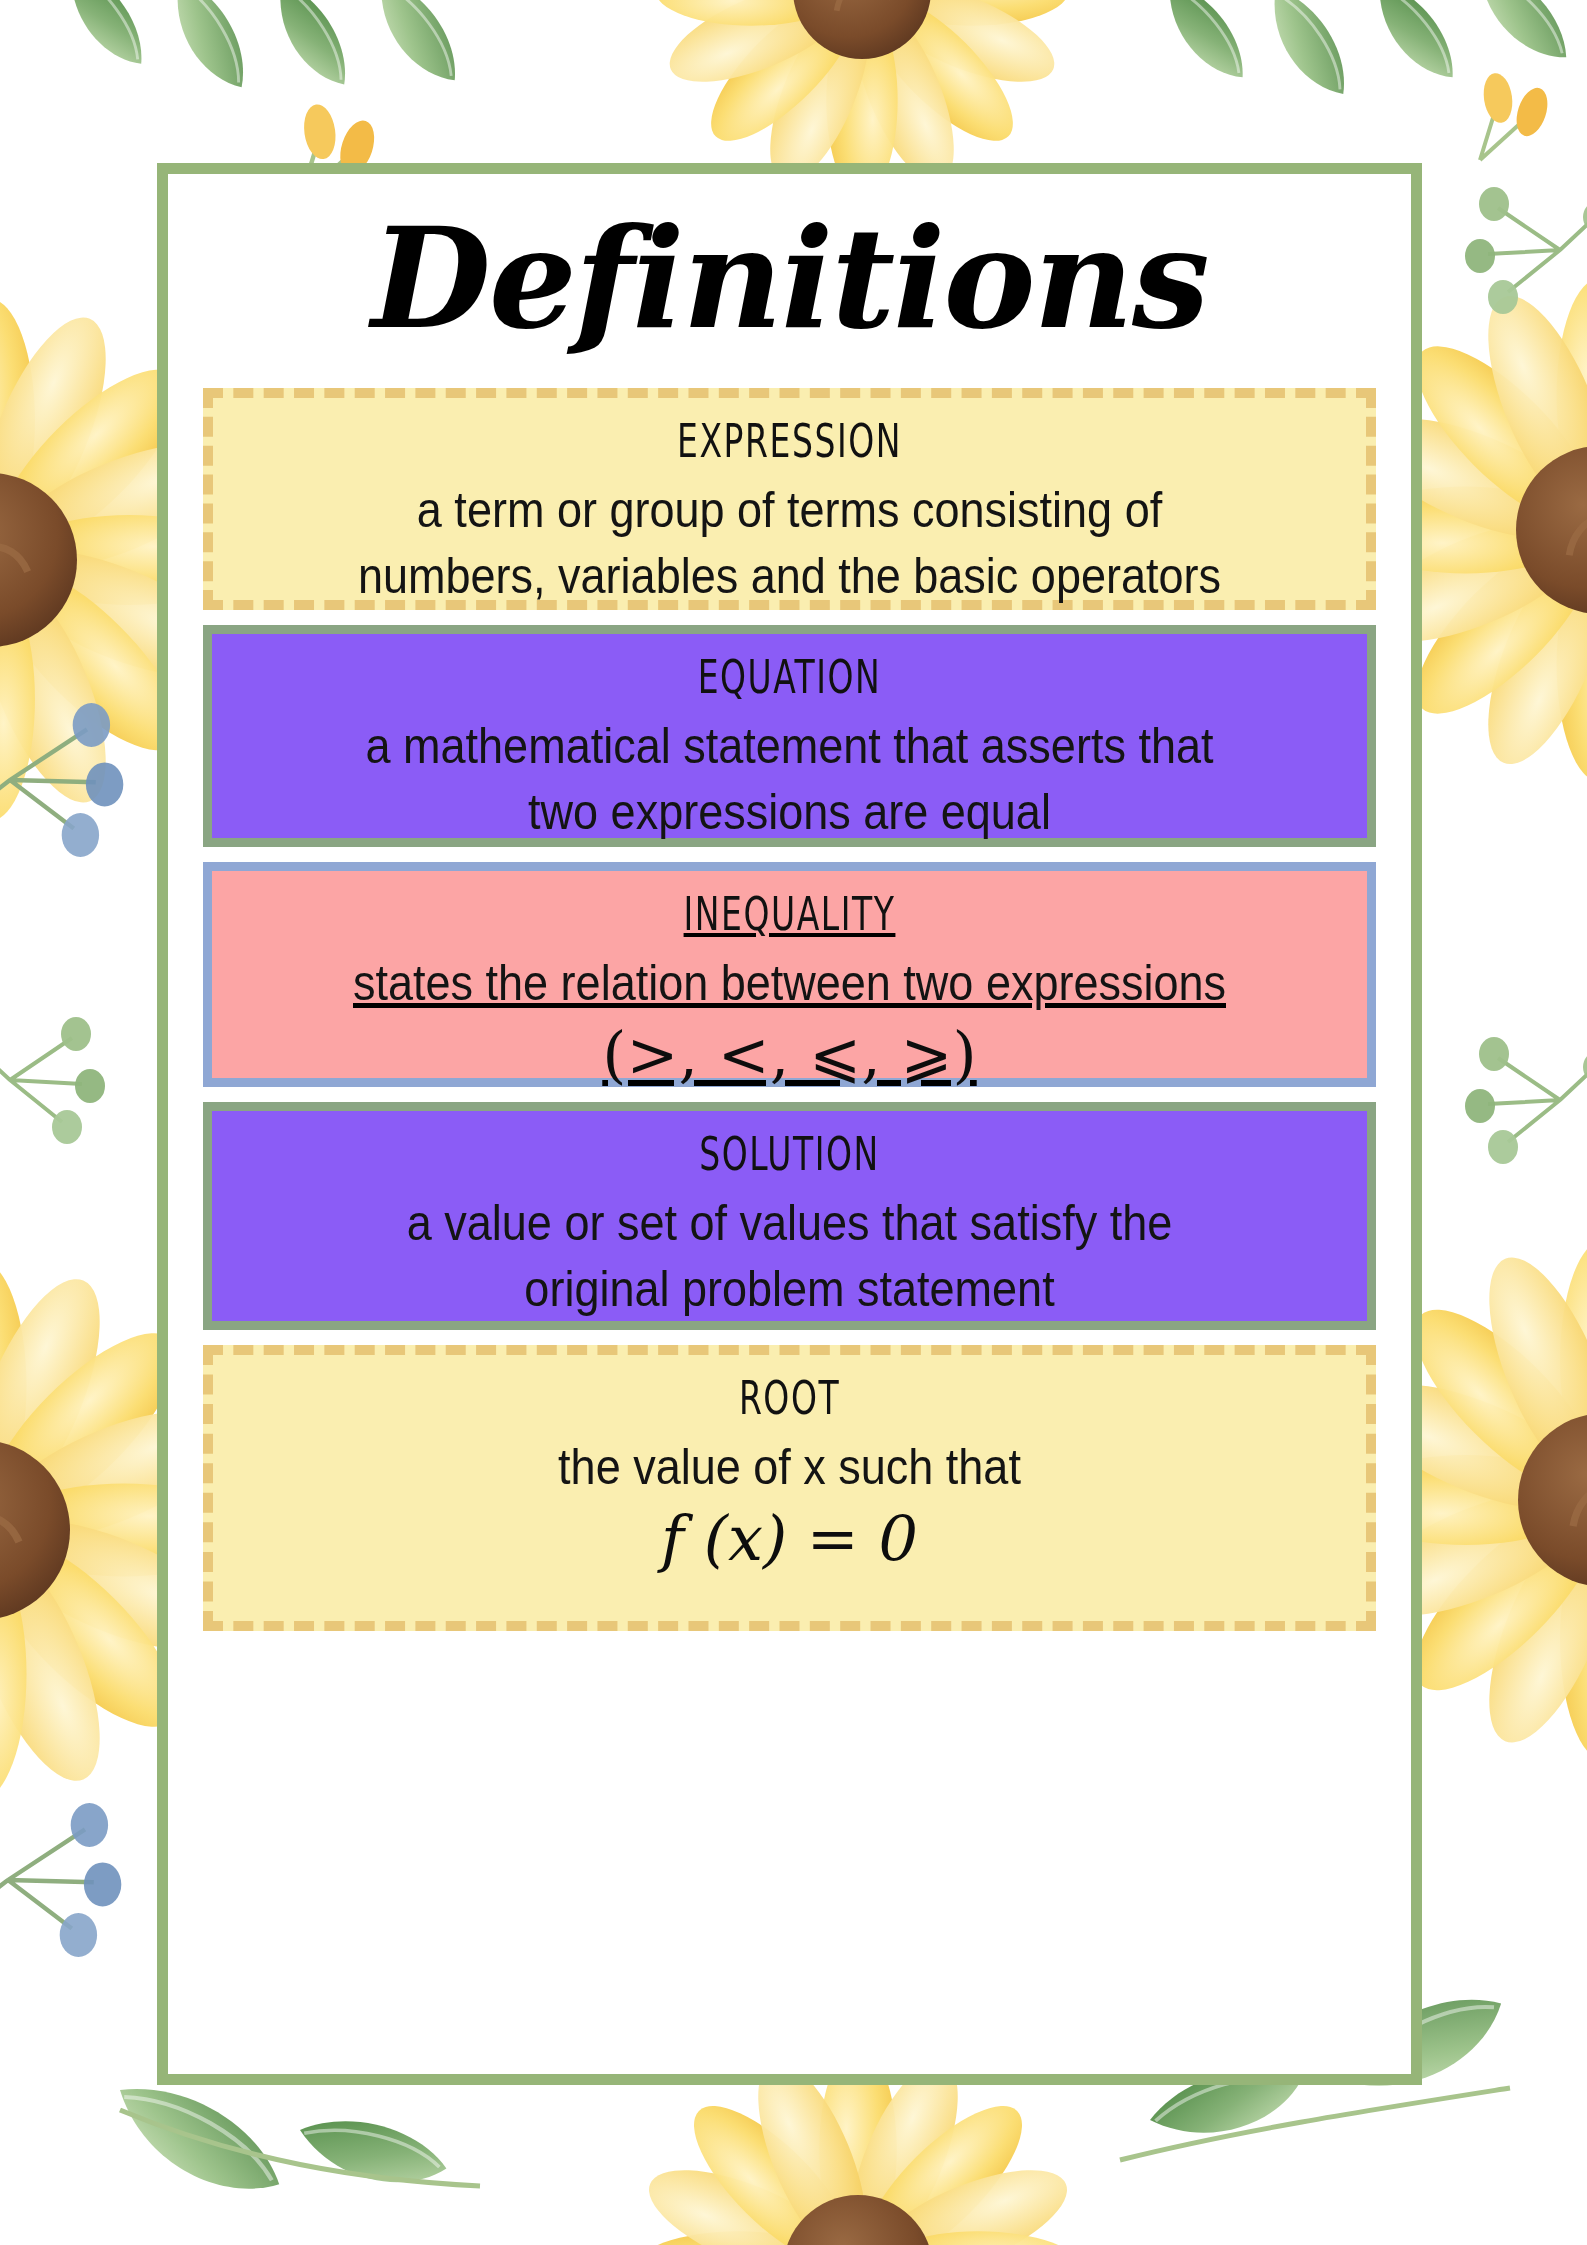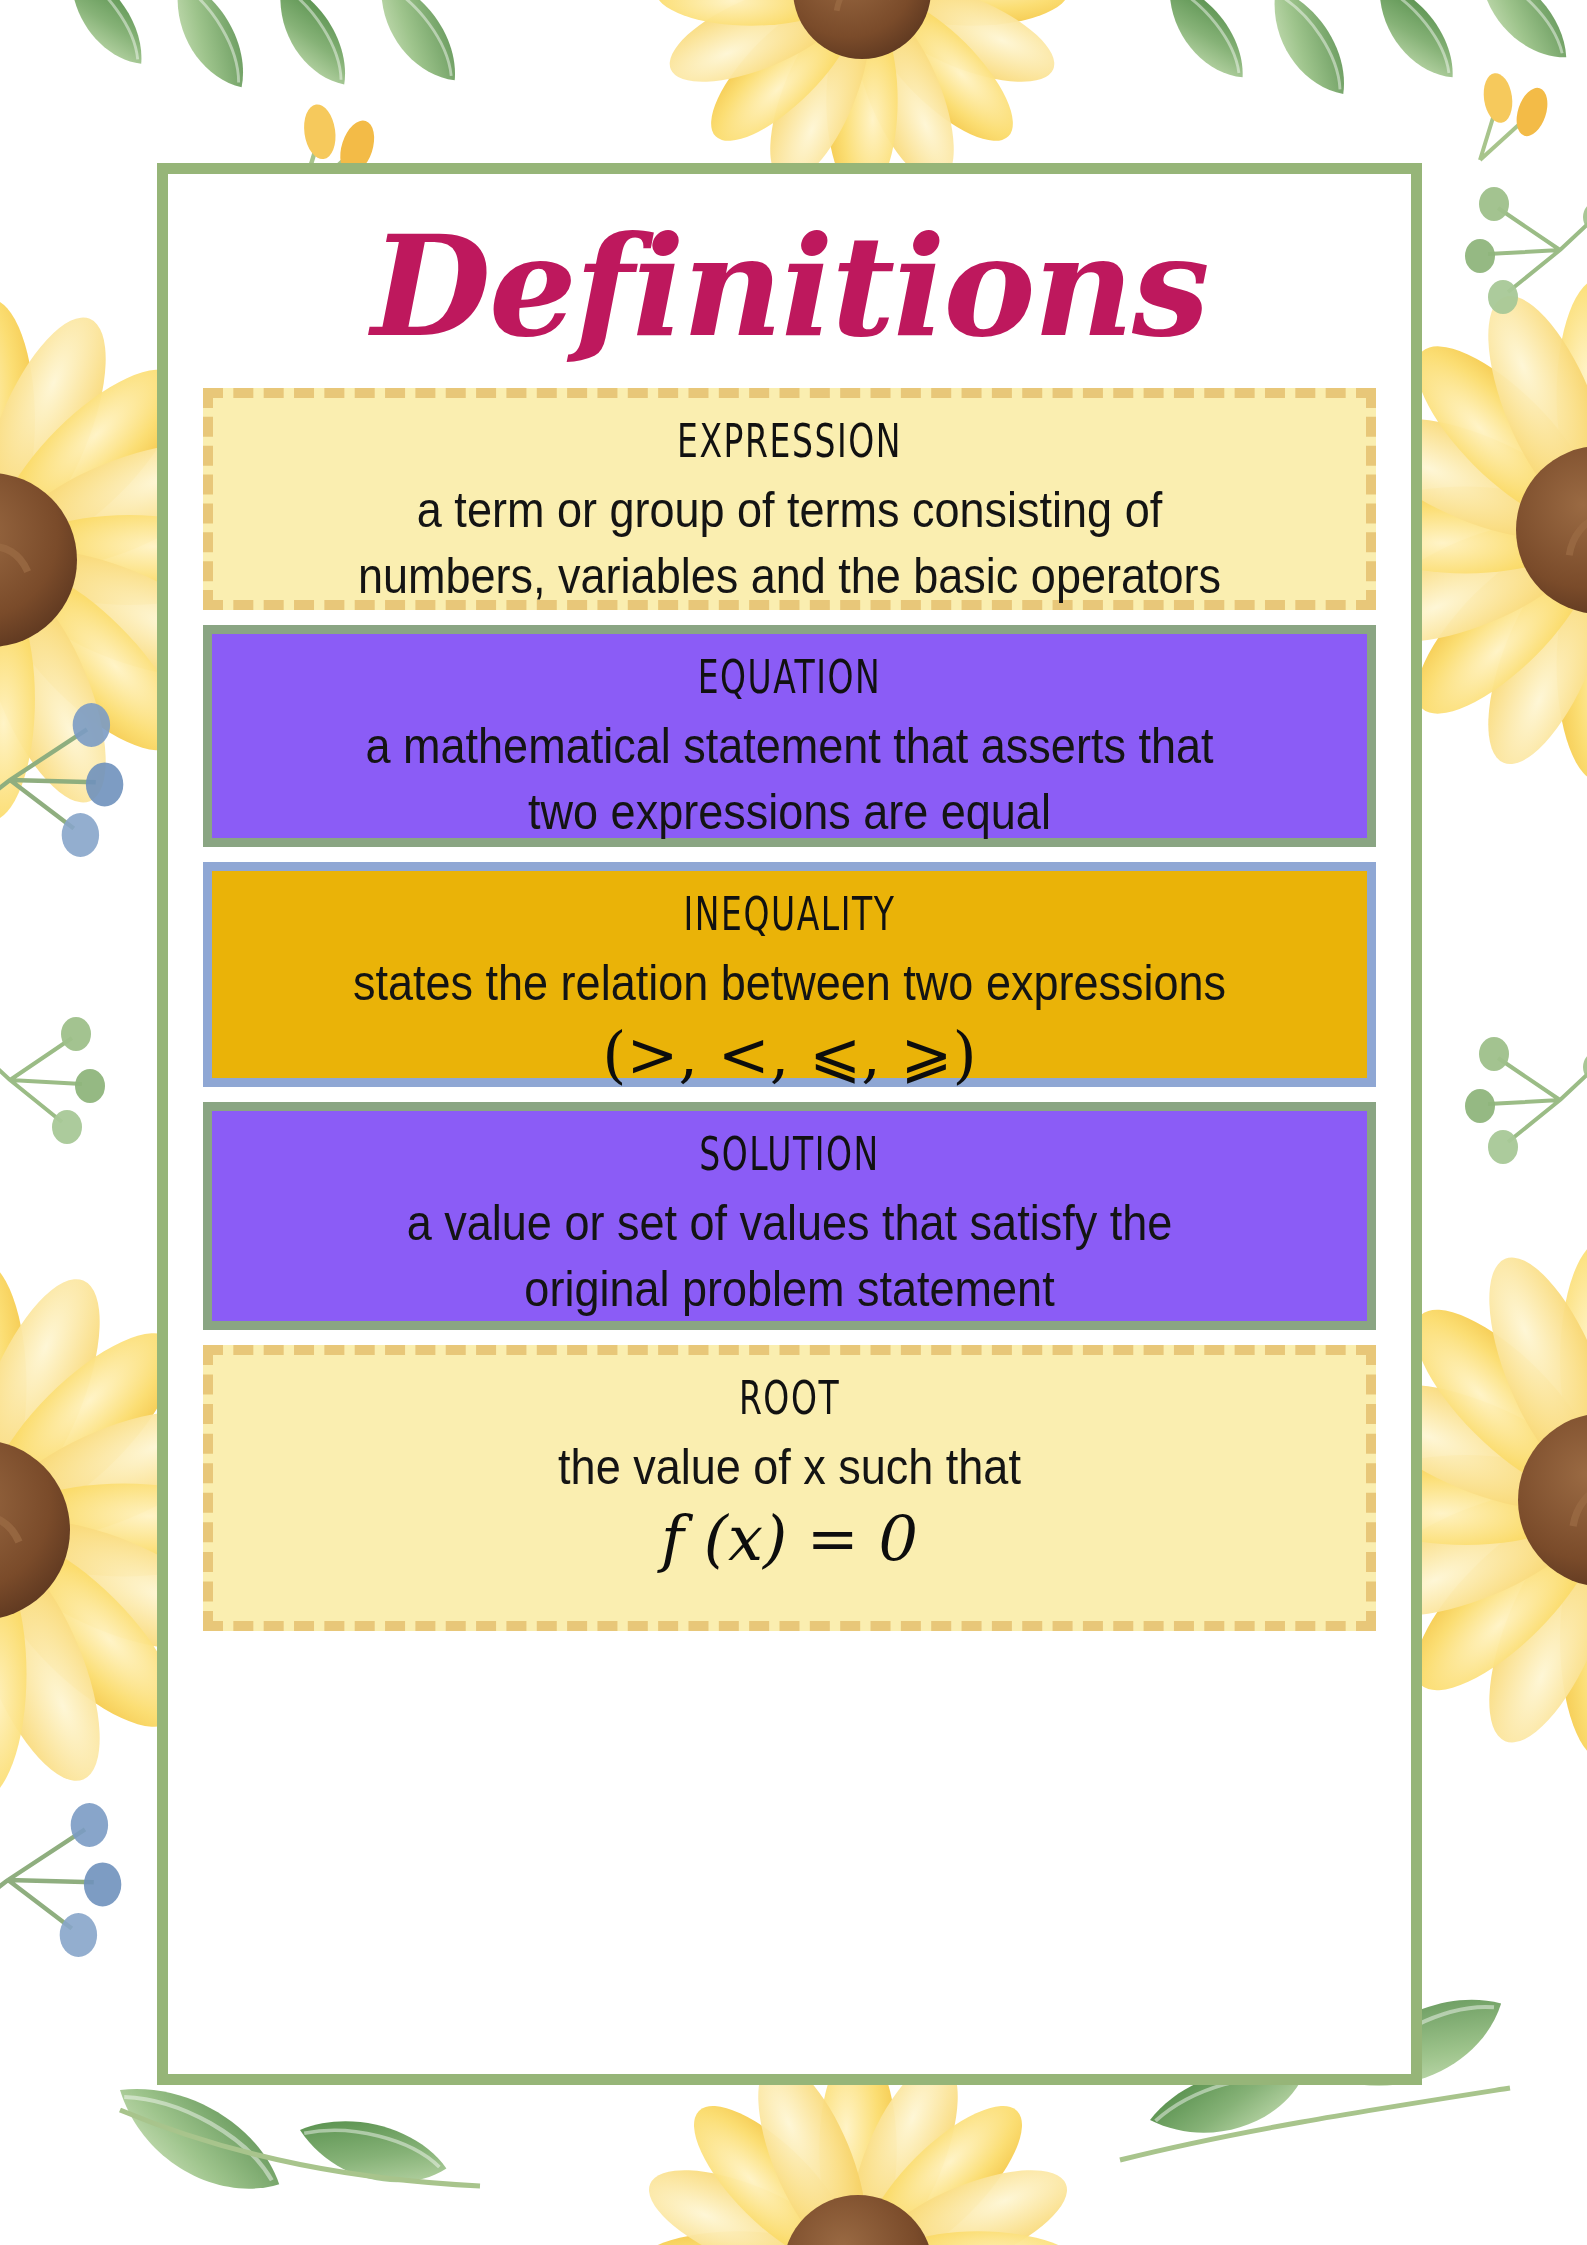--- a/index.html
+++ b/index.html
@@ -33,29 +33,29 @@
     height: 1922px;
     border: 11px solid #96b578;
     background: #ffffff;
     box-sizing: border-box;
     z-index: 2;
   }
 
   #poster-title {
     position: absolute;
     left: 0; right: 0;
-    top: 18px;
+    top: 10px;
     height: 190px;
     line-height: 190px;
     text-align: center;
     font-family: "DejaVu Serif", serif;
     font-style: italic;
     font-weight: 700;
     font-size: 138px;
-    color: #be185d;
+    color: #000000;
     letter-spacing: -2px;
     white-space: nowrap;
   }
 
   #cards {
     position: absolute;
     left: 35px;
     right: 35px;
     top: 214px;
   }
@@ -68,22 +68,23 @@
   }
   .card.yellow {
     background: #faeeb0;
     border: 10px dashed #e8c779;
   }
   .card.green {
     background: #8b5cf6;
     border: 9px solid #8aa583;
   }
   .card.blue {
-    background: #eab308;
+    background: #fca5a5;
     border: 9px solid #8fa7d4;
+    text-decoration: underline;
   }
 
   .card-term {
     font-family: "DejaVu Sans Condensed", "Liberation Sans Narrow", "Liberation Sans", sans-serif;
     font-size: 47px;
     letter-spacing: 2px;
     color: #111111;
     line-height: 1.25;
     margin-bottom: 6px;
     transform: scaleX(0.78);

